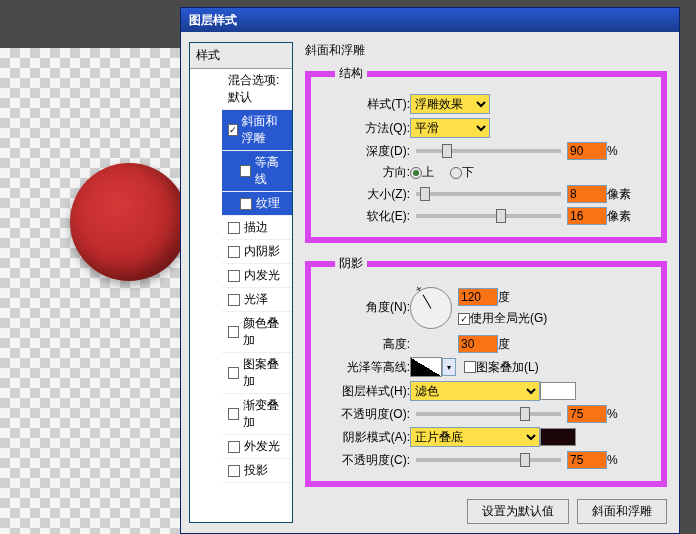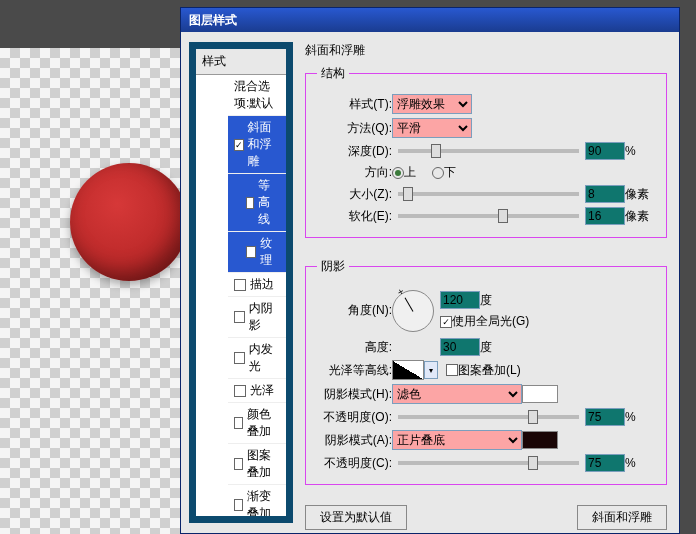--- a/index.html
+++ b/index.html
@@ -14,48 +14,48 @@
   background-size: 20px 20px;
   background-position: 0 0, 0 10px, 10px -10px, -10px 0px;
   background-color: #f5f5f5;
 }
 .red-circle { position: absolute; left: 70px; top: 115px; width: 118px; height: 118px; border-radius: 50%; background: radial-gradient(circle at 40% 35%, #d63838, #a81e1e); box-shadow: inset -8px -8px 20px rgba(0,0,0,0.4), 0 4px 8px rgba(0,0,0,0.3); }
 
 .dialog { position: absolute; left: 180px; top: 7px; width: 500px; height: 527px; background: #e8e8e8; border: 1px solid #0a246a; }
 .titlebar { height: 24px; background: linear-gradient(#2858d0, #1a3c90); color: #fff; padding: 4px 8px; font-weight: bold; }
 .dialog-body { display: flex; height: calc(100% - 24px); }
 
-.styles-list { width: 104px; border: 7px solid #0c4a6e; background: #fff; margin: 10px 0 10px 8px; overflow: hidden; }
+.styles-list { width: 104px; border: 1px solid #0c4a6e; background: #fff; margin: 10px 0 10px 8px; overflow: hidden; }
 .styles-header { border-bottom: 1px solid #999; padding: 4px 6px; background: #e8e8e8; }
 .styles-item { padding: 3px 6px; display: flex; align-items: center; gap: 4px; border-bottom: 1px solid #eee; margin-left: 32px; }
 .styles-item.sel { background: #2858d0; color: #fff; }
 .styles-item.indent { padding-left: 18px; }
 .cb { width: 12px; height: 12px; border: 1px solid #666; background: #fff; display: inline-flex; align-items: center; justify-content: center; font-size: 9px; color: #000; }
 .cb.chk::after { content: "✓"; }
 .styles-item.sel .cb { background: #fff; }
 
 .settings { flex: 1; padding: 10px 12px; }
-fieldset { border: 1px solid #d946ef; margin-bottom: 20px; padding: 8px 11px; }
+fieldset { border: 6px solid #d946ef; margin-bottom: 12px; padding: 8px 24px; }
 legend { padding: 0 4px; }
 .row { display: flex; align-items: center; margin: 4px 0; }
 .lbl { width: 75px; text-align: right; }
-select { width: 80px; height: 20px; border: 1px solid #7b9ebd; background: #fca5a5; }
+select { width: 80px; height: 20px; border: 1px solid #7b9ebd; background: #fde047; }
 .slider { flex: 1; height: 4px; background: #bbb; position: relative; margin: 0 6px; }
 .slider .thumb { position: absolute; top: -5px; width: 10px; height: 14px; background: #ddd; border: 1px solid #666; }
-input[type=text] { width: 40px; height: 18px; border: 1px solid #7b9ebd; text-align: left; padding: 0 2px; background: #0f766e; }
+input[type=text] { width: 40px; height: 18px; border: 1px solid #7b9ebd; text-align: left; padding: 0 2px; background: #f97316; }
 .unit { width: 30px; }
 .radio { width: 12px; height: 12px; border: 1px solid #666; border-radius: 50%; display: inline-flex; align-items: center; justify-content: center; }
 .radio.chk::after { content: ""; width: 6px; height: 6px; background: #3a7a3a; border-radius: 50%; }
 .angle-ctrl { width: 42px; height: 42px; border: 1px solid #888; border-radius: 50%; position: relative; background: #f0f0f0; }
 .angle-ctrl .line { position: absolute; left: 50%; top: 50%; width: 16px; height: 1px; background: #000; transform-origin: left; transform: rotate(-120deg); }
 .angle-ctrl .line::after { content: "+"; position: absolute; right: -10px; top: -6px; font-size: 10px; }
 .contour-swatch { width: 32px; height: 20px; border: 1px solid #888; background: linear-gradient(to top right, #000 0%, #000 50%, #fff 50%, #fff 100%); }
 .color-swatch { width: 36px; height: 18px; border: 1px solid #888; }
 .btn { padding: 3px 14px; border: 1px solid #888; background: #e8e8e8; }
-.btn-row { display: flex; justify-content: space-between; gap: 8px; margin-top: 6px; }
+.btn-row { display: flex; justify-content: flex-end; gap: 8px; margin-top: 6px; }
 .dd-arrow { width: 14px; height: 18px; border: 1px solid #7b9ebd; background: #e0e8f8; display: inline-flex; align-items: center; justify-content: center; font-size: 8px; }
 </style>
 </head>
 <body>
 
 <div class="canvas-area">
   <div class="checker"></div>
   <div class="red-circle"></div>
 </div>
 
@@ -190,21 +190,21 @@
         </div>
         <div class="row">
           <span class="lbl">光泽等高线:</span>
           <span class="contour-swatch"></span>
           <span class="dd-arrow">▾</span>
           <span style="width:8px"></span>
           <span class="cb"></span>
           <span>图案叠加(L)</span>
         </div>
         <div class="row">
-          <span class="lbl">阴影模式(H):</span>
+          <span class="lbl">图层样式(H):</span>
           <select style="width:130px"><option>滤色</option></select>
           <span class="color-swatch" style="background:#fff"></span>
         </div>
         <div class="row">
           <span class="lbl">不透明度(O):</span>
           <div class="slider">
               <div class="thumb" style="left:72%"></div>
             </div>
           <input type="text" value="75" style="">
           <span class="unit">%</span>

